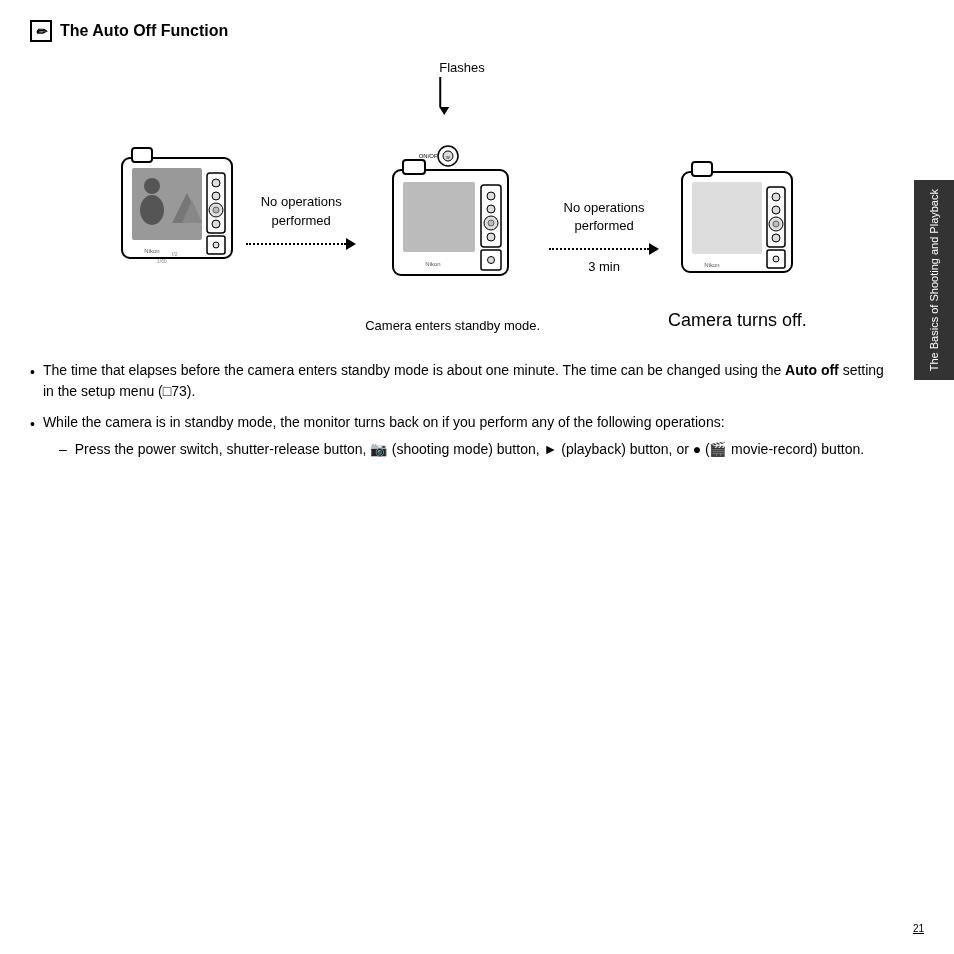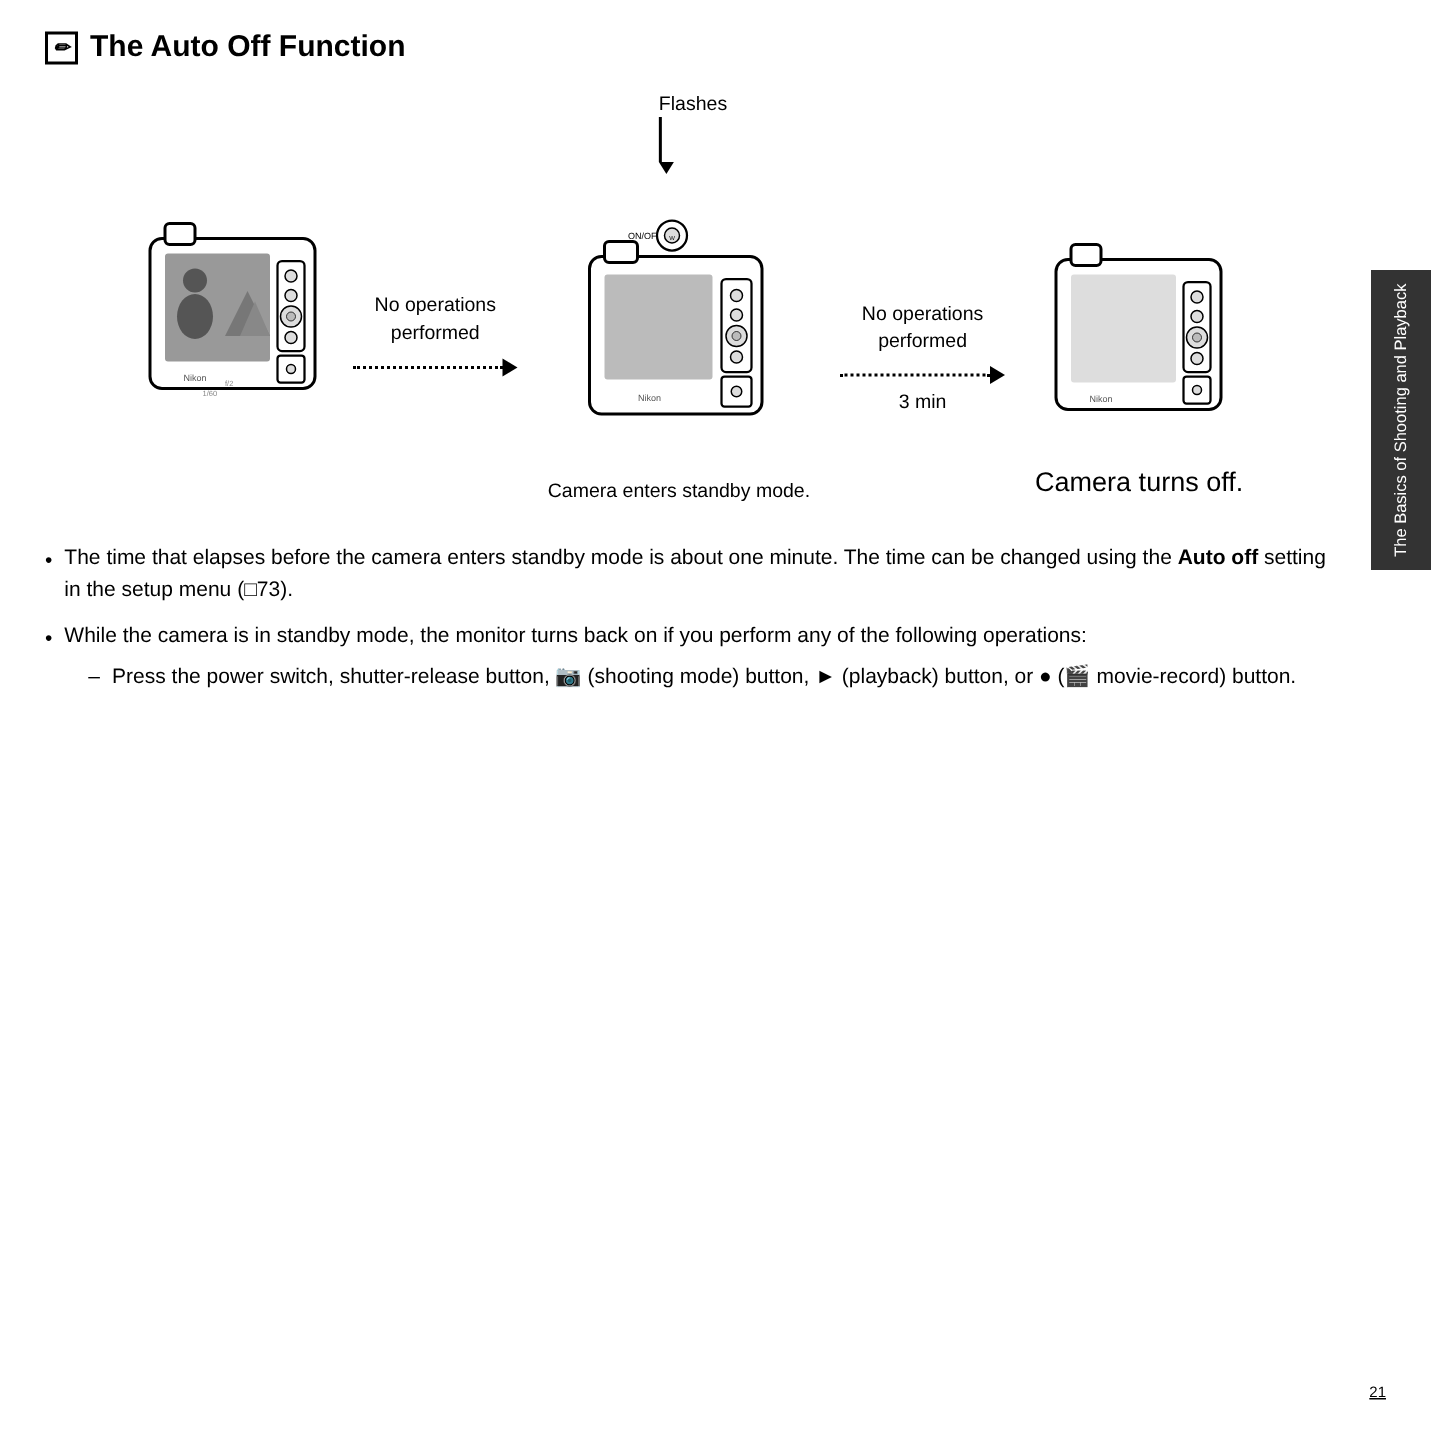--- a/index.html
+++ b/index.html
@@ -31,21 +31,21 @@
       height: 22px;
       border: 2px solid #000;
       display: flex;
       align-items: center;
       justify-content: center;
       font-size: 13px;
       font-style: italic;
       font-weight: bold;
     }
     .title-text {
-      font-size: 20px;
+      font-size: 16px;
       font-weight: bold;
     }
 
     
     .diagram-area {
       display: flex;
       flex-direction: column;
       align-items: center;
       margin-bottom: 20px;
       position: relative;
@@ -53,21 +53,21 @@
     }
 
     .cameras-row {
       position: absolute;
       top: 30px;
       left: 0;
       right: 0;
       display: flex;
       align-items: center;
       justify-content: center;
-      gap: 15px;
+      gap: 4px;
     }
 
     
     .camera-wrapper {
       display: flex;
       flex-direction: column;
       align-items: center;
     }
     .camera-label {
       margin-top: 8px;

